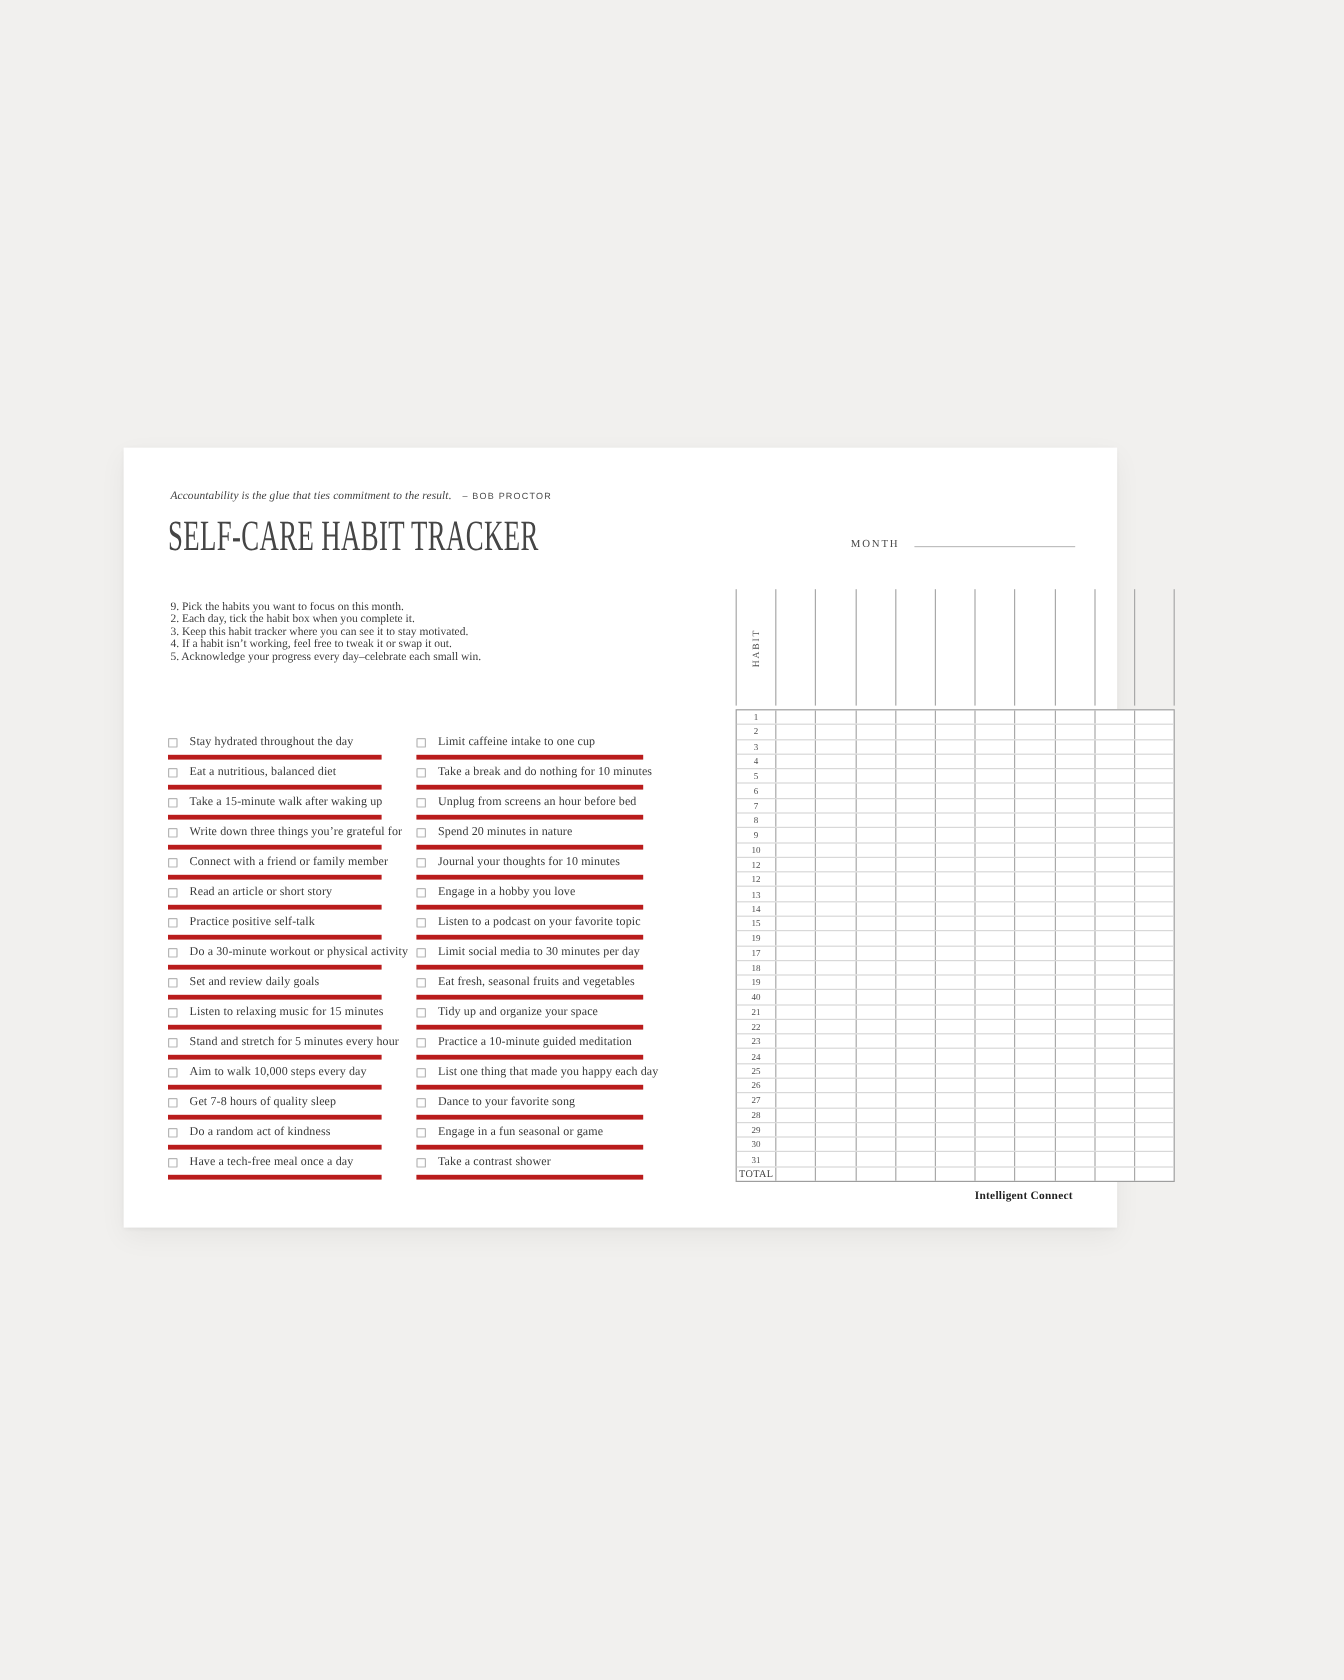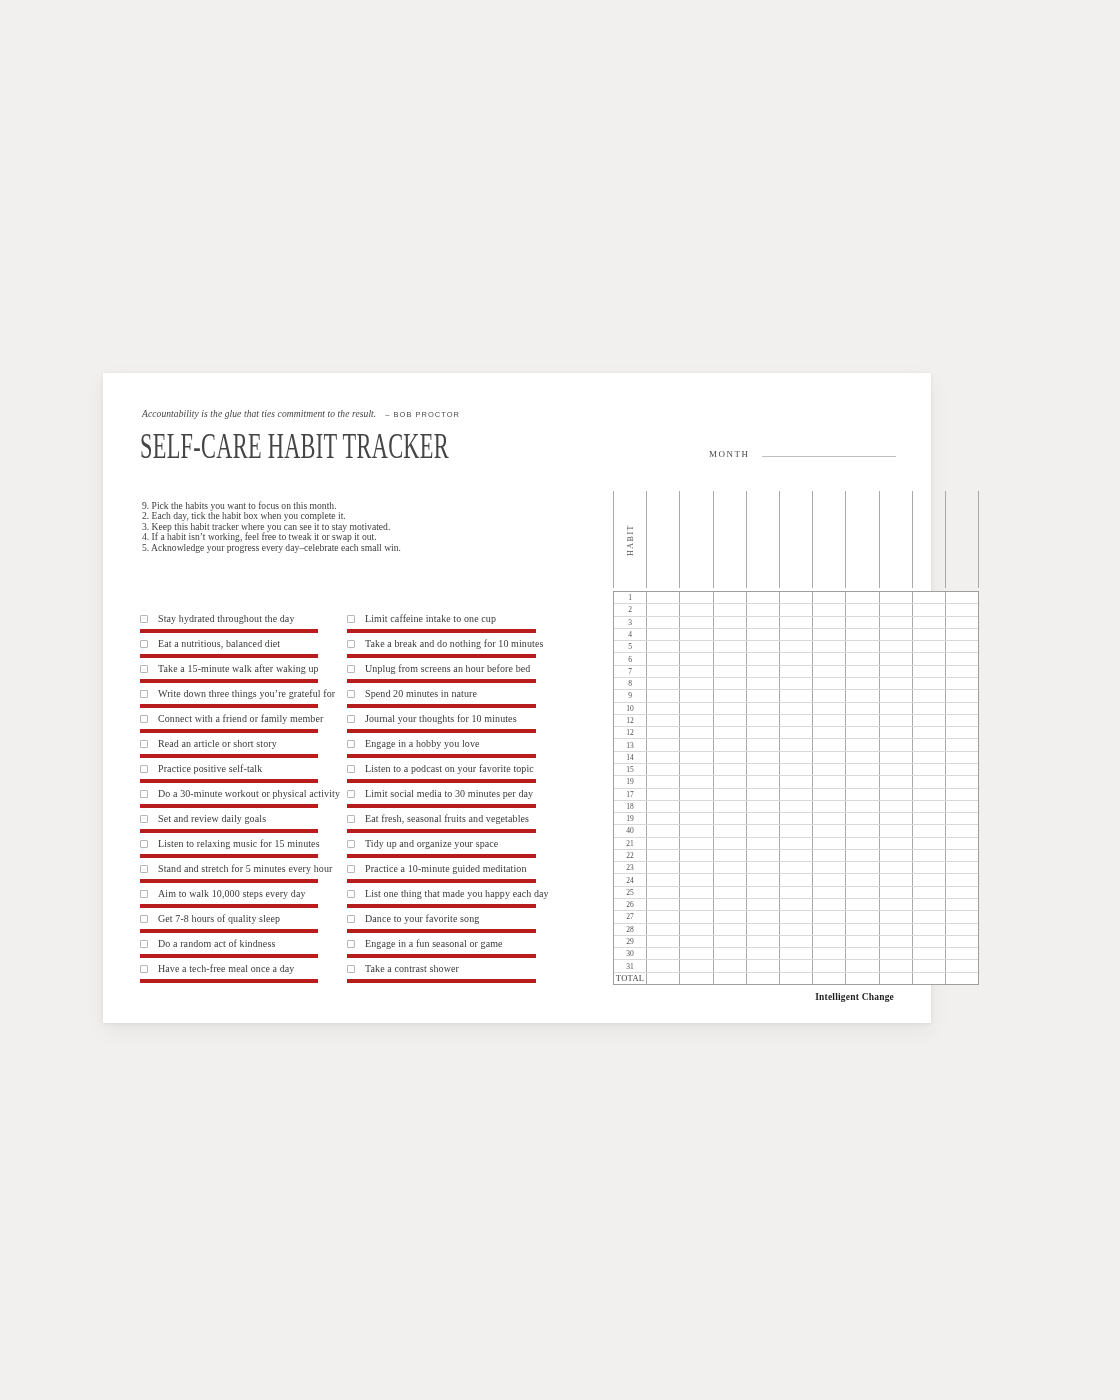--- a/index.html
+++ b/index.html
@@ -650,15 +650,15 @@
         <div class="gcell"></div>
         <div class="gcell"></div>
         <div class="gcell"></div>
         <div class="gcell"></div>
         <div class="gcell"></div>
         <div class="gcell"></div>
         <div class="gcell"></div>
       </div>
     </div>
 
-  <div class="brand">Intelligent Change</div>
+  <div class="brand">Intelligent Connect</div>
 
 </div>
 
 </body></html>

